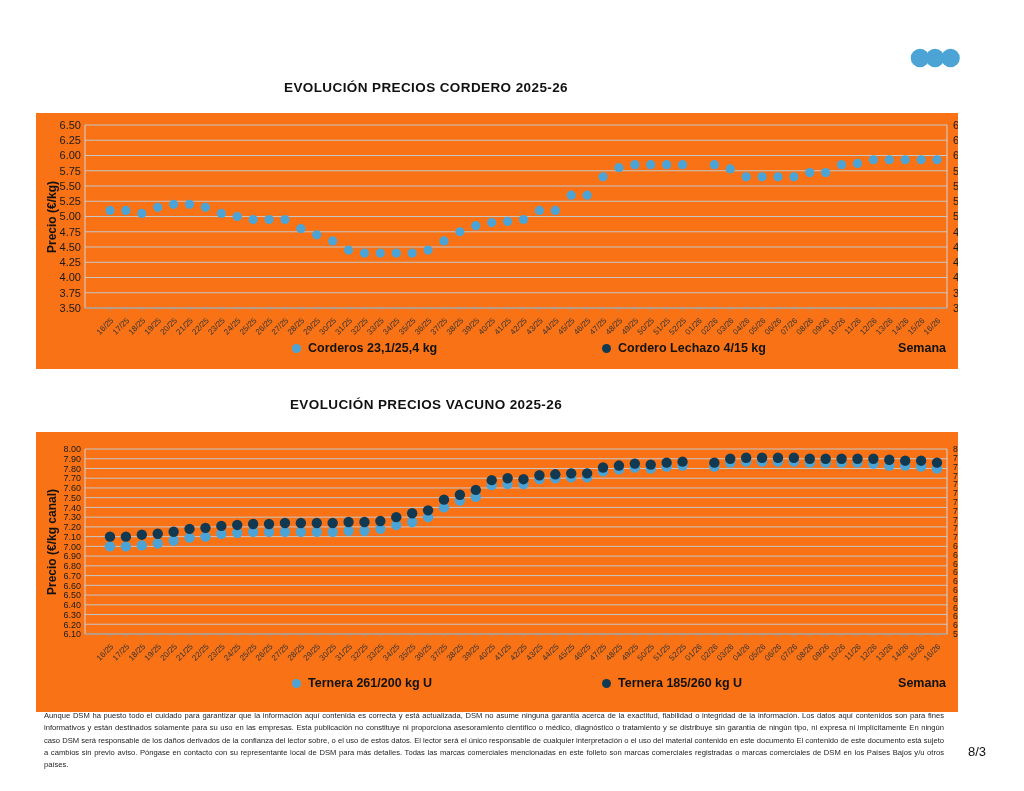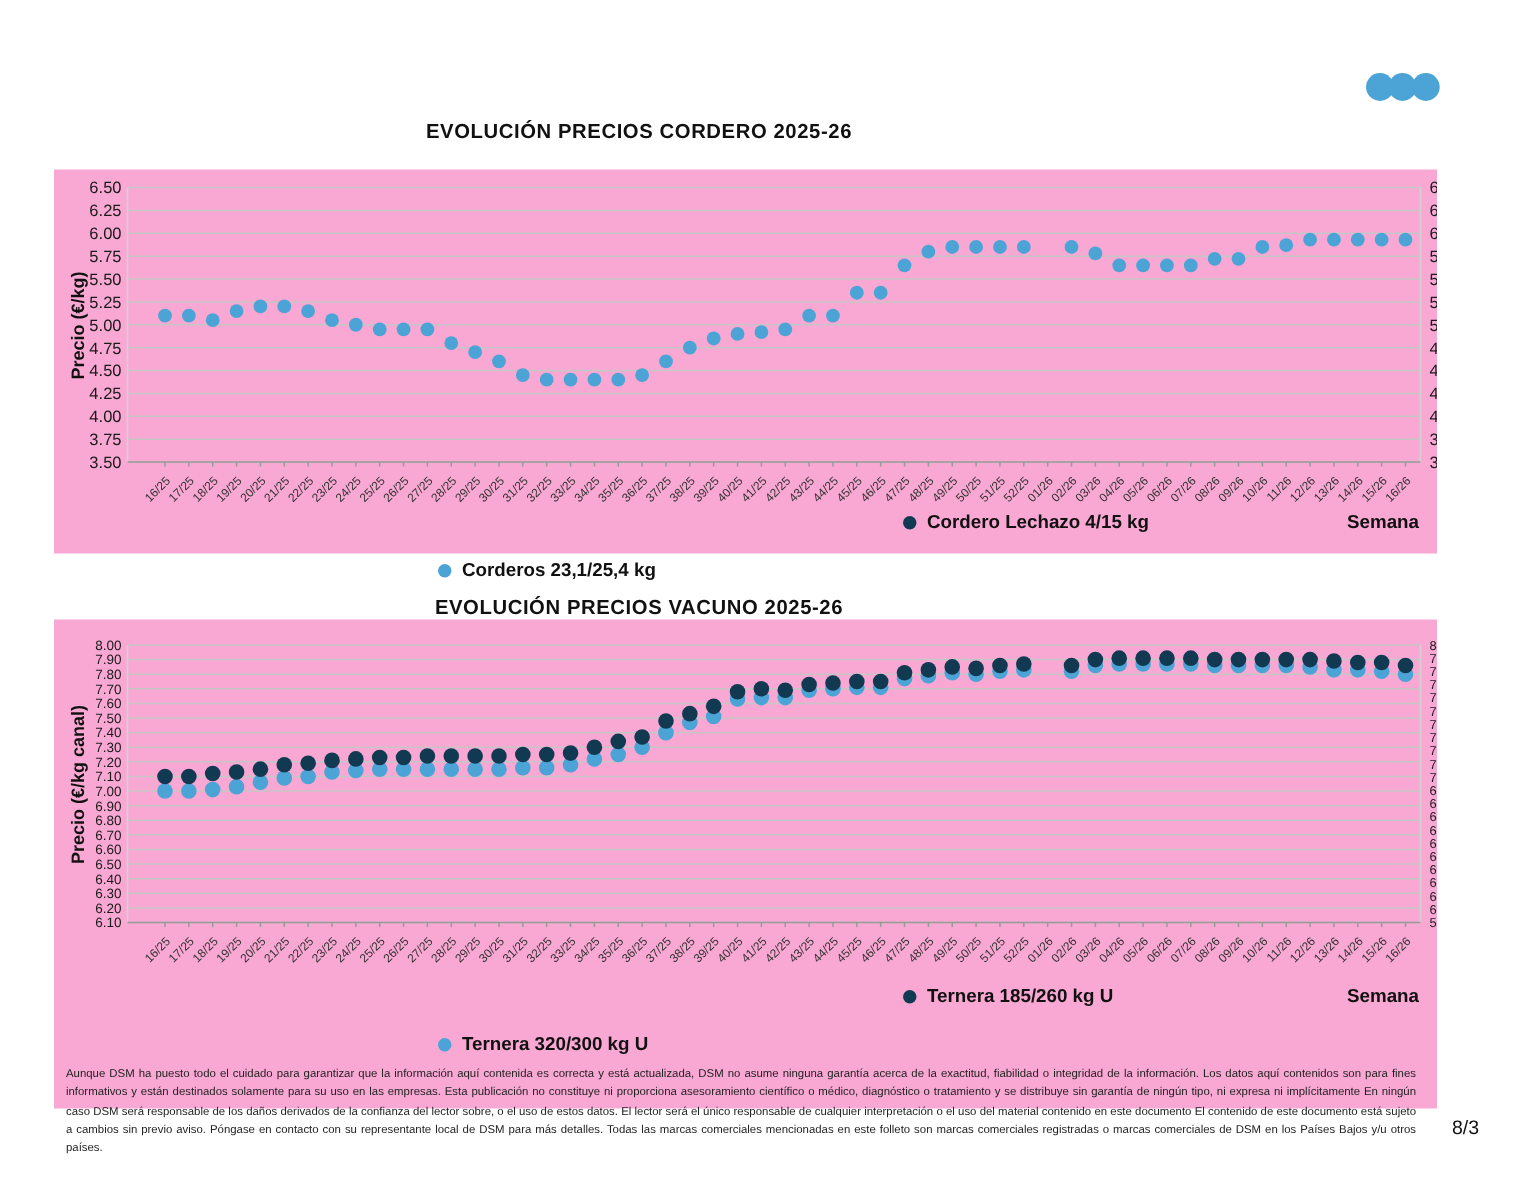--- a/index.html
+++ b/index.html
@@ -3,34 +3,34 @@
 <meta charset="utf-8">
 <style>
   html,body{margin:0;padding:0;}
   body{width:1024px;height:791px;position:relative;background:#ffffff;
        font-family:"Liberation Sans",sans-serif;color:#1a1a1a;overflow:hidden;}
   .logo{position:absolute;top:44px;left:903px;width:70px;height:30px;}
   h2.chart-title{position:absolute;left:0;width:852px;text-align:center;margin:0;
        font-size:13.5px;font-weight:700;letter-spacing:.4px;color:#111;}
   #title-0{top:80px;}
   #title-1{top:397px;}
-  .panel{position:absolute;left:36px;width:922px;background:#f9a8d4;}
+  .panel{position:absolute;left:36px;width:922px;background:#f97316;}
   #panel-0{top:113px;height:256px;}
-  #panel-1{top:413px;height:326px;}
+  #panel-1{top:432px;height:280px;}
   .plot{position:absolute;top:0;left:0;display:block;}
   svg text{font-family:"Liberation Sans",sans-serif;}
   .ytitle{position:absolute;font-weight:700;font-size:12px;color:#111;white-space:nowrap;
        transform:translate(-50%,-50%) rotate(-90deg);}
   #panel-0 .ytitle{left:16px;top:104px;}
   #panel-1 .ytitle{left:16px;top:110px;}
   .legend{position:absolute;left:0;right:0;height:20px;font-size:12.5px;font-weight:700;color:#111;}
   #panel-0 .legend{top:228px;}
   #panel-1 .legend{top:244px;}
   .leg-item{position:absolute;display:flex;align-items:center;gap:7px;white-space:nowrap;}
-  .leg-item.first{left:256px;margin-top:32px;}
+  .leg-item.first{left:256px;}
   .leg-item.second{left:566px;}
   .dot{width:9px;height:9px;border-radius:50%;display:inline-block;}
   .semana{position:absolute;right:12px;top:0;}
   footer{position:absolute;left:44px;top:710px;width:900px;}
   footer p{margin:0;font-size:7.6px;line-height:1.62;color:#222;text-align:justify;}
   .pagenum{position:absolute;right:38px;top:744px;font-size:13px;color:#111;}
 </style>
 </head>
 <body>
 
@@ -538,21 +538,21 @@
       <circle cx="837.3846153846154" cy="26.736842105263122" r="5.2" fill="#113A52"></circle>
       <circle cx="853.2884615384615" cy="27.7105263157895" r="5.2" fill="#113A52"></circle>
       <circle cx="869.1923076923076" cy="28.6842105263158" r="5.2" fill="#113A52"></circle>
       <circle cx="885.0961538461538" cy="28.6842105263158" r="5.2" fill="#113A52"></circle>
       <circle cx="901" cy="30.63157894736839" r="5.2" fill="#113A52"></circle>
     </svg>
   <div class="ytitle">Precio (€/kg canal)</div>
   <div class="legend">
     <span class="leg-item first">
       <span class="dot" style="background: rgb(75, 164, 213);"></span>
-      <span>Ternera 320/300 kg U</span>
+      <span>Ternera 261/200 kg U</span>
     </span>
     <span class="leg-item second">
       <span class="dot" style="background: rgb(17, 58, 82);"></span>
       <span>Ternera 185/260 kg U</span>
     </span>
     <span class="semana">Semana</span>
   </div>
 </div>
 
 <footer>

